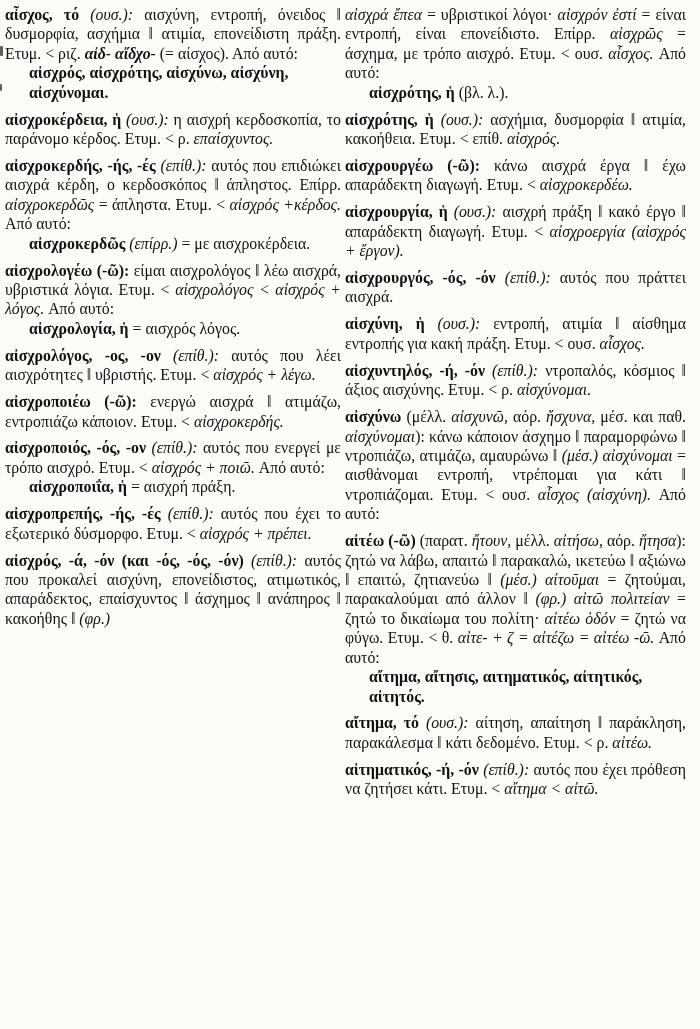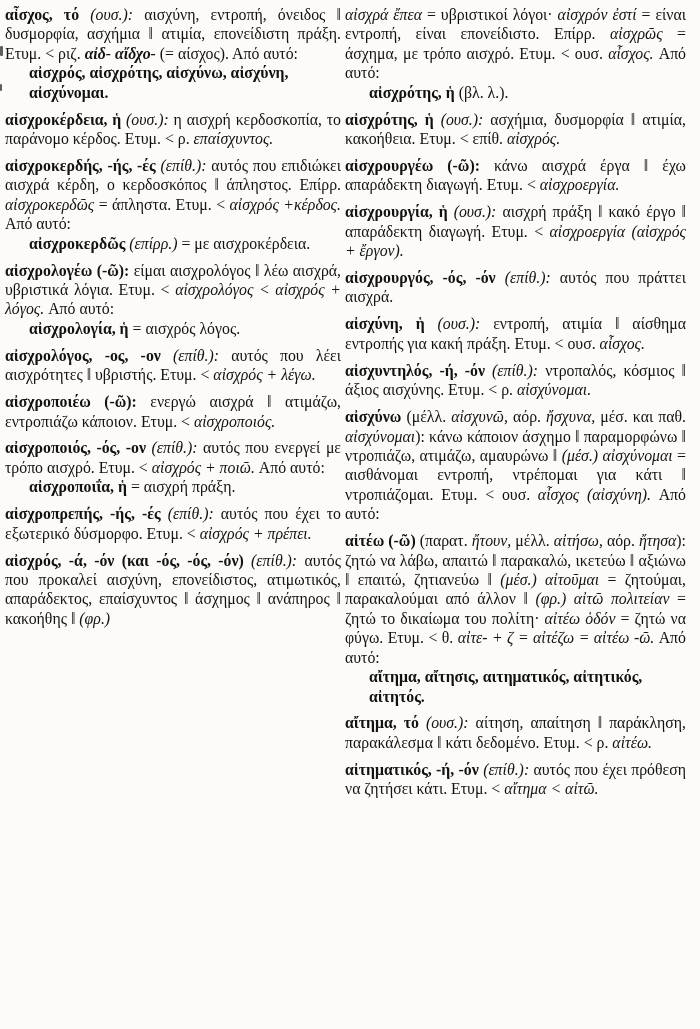--- a/index.html
+++ b/index.html
@@ -55,31 +55,31 @@
 <div class="page" style="background: rgb(252, 251, 247); color: rgb(18, 18, 18);">
   <div class="column left">
       <p class="entry"><span class="b">αἶσχος, τό </span><span class="i">(ουσ.): </span><span class="n">αισχύνη, εντροπή, όνειδος ‖ δυσμορφία, ασχήμια ‖ ατιμία, επονείδιστη πράξη. Ετυμ. &lt; ριζ. </span><span class="bi">αἰδ- αἴδχο- </span><span class="n">(= αίσχος). Από αυτό:</span></p>
       <p class="entry indent"><span class="b">αἰσχρός, αἰσχρότης, αἰσχύνω, αἰσχύνη, αἰσχύνομαι.</span></p>
       <p class="entry"><span class="b">αἰσχροκέρδεια, ἡ </span><span class="i">(ουσ.): </span><span class="n">η αισχρή κερδοσκοπία, το παράνομο κέρδος. Ετυμ. &lt; ρ. </span><span class="i">επαίσχυντος.</span></p>
       <p class="entry"><span class="b">αἰσχροκερδής, -ής, -ές </span><span class="i">(επίθ.): </span><span class="n">αυτός που επιδιώκει αισχρά κέρδη, ο κερδοσκόπος ‖ άπληστος. Επίρρ. </span><span class="i">αἰσχροκερδῶς </span><span class="n">= άπληστα. Ετυμ. &lt; </span><span class="i">αἰσχρός +κέρδος. </span><span class="n">Από αυτό:</span></p>
       <p class="entry indent"><span class="b">αἰσχροκερδῶς </span><span class="i">(επίρρ.) </span><span class="n">= με αισχροκέρδεια.</span></p>
       <p class="entry"><span class="b">αἰσχρολογέω (-ῶ): </span><span class="n">είμαι αισχρολόγος ‖ λέω αισχρά, υβριστικά λόγια. Ετυμ. &lt; </span><span class="i">αἰσχρολόγος &lt; αἰσχρός + λόγος. </span><span class="n">Από αυτό:</span></p>
       <p class="entry indent"><span class="b">αἰσχρολογία, ἡ </span><span class="n">= αισχρός λόγος.</span></p>
       <p class="entry"><span class="b">αἰσχρολόγος, -ος, -ον </span><span class="i">(επίθ.): </span><span class="n">αυτός που λέει αισχρότητες ‖ υβριστής. Ετυμ. &lt; </span><span class="i">αἰσχρός + λέγω.</span></p>
-      <p class="entry"><span class="b">αἰσχροποιέω (-ῶ): </span><span class="n">ενεργώ αισχρά ‖ ατιμάζω, εντροπιάζω κάποιον. Ετυμ. &lt; </span><span class="i">αἰσχροποιός.</span></p>
+      <p class="entry"><span class="b">αἰσχροποιέω (-ῶ): </span><span class="n">ενεργώ αισχρά ‖ ατιμάζω, εντροπιάζω κάποιον. Ετυμ. &lt; </span><span class="i">αἰσχροκερδής.</span></p>
       <p class="entry"><span class="b">αἰσχροποιός, -ός, -ον </span><span class="i">(επίθ.): </span><span class="n">αυτός που ενεργεί με τρόπο αισχρό. Ετυμ. &lt; </span><span class="i">αἰσχρός + ποιῶ. </span><span class="n">Από αυτό:</span></p>
       <p class="entry indent"><span class="b">αἰσχροποιΐα, ἡ </span><span class="n">= αισχρή πράξη.</span></p>
       <p class="entry"><span class="b">αἰσχροπρεπής, -ής, -ές </span><span class="i">(επίθ.): </span><span class="n">αυτός που έχει το εξωτερικό δύσμορφο. Ετυμ. &lt; </span><span class="i">αἰσχρός + πρέπει.</span></p>
       <p class="entry"><span class="b">αἰσχρός, -ά, -όν (και -ός, -ός, -όν) </span><span class="i">(επίθ.): </span><span class="n">αυτός που προκαλεί αισχύνη, επονείδιστος, ατιμωτικός, απαράδεκτος, επαίσχυντος ‖ άσχημος ‖ ανάπηρος ‖ κακοήθης ‖ </span><span class="i">(φρ.)</span></p>
     </div>
   <div class="column right">
       <p class="entry"><span class="i">αἰσχρά ἔπεα </span><span class="n">= υβριστικοί λόγοι· </span><span class="i">αἰσχρόν ἐστί </span><span class="n">= είναι εντροπή, είναι επονείδιστο. Επίρρ. </span><span class="i">αἰσχρῶς </span><span class="n">= άσχημα, με τρόπο αισχρό. Ετυμ. &lt; ουσ. </span><span class="i">αἶσχος. </span><span class="n">Από αυτό:</span></p>
       <p class="entry indent"><span class="b">αἰσχρότης, ἡ </span><span class="n">(βλ. λ.).</span></p>
       <p class="entry"><span class="b">αἰσχρότης, ἡ </span><span class="i">(ουσ.): </span><span class="n">ασχήμια, δυσμορφία ‖ ατιμία, κακοήθεια. Ετυμ. &lt; επίθ. </span><span class="i">αἰσχρός.</span></p>
-      <p class="entry"><span class="b">αἰσχρουργέω (-ῶ): </span><span class="n">κάνω αισχρά έργα ‖ έχω απαράδεκτη διαγωγή. Ετυμ. &lt; </span><span class="i">αἰσχροεργία.</span></p>
+      <p class="entry"><span class="b">αἰσχρουργέω (-ῶ): </span><span class="n">κάνω αισχρά έργα ‖ έχω απαράδεκτη διαγωγή. Ετυμ. &lt; </span><span class="i">αἰσχροκερδέω.</span></p>
       <p class="entry"><span class="b">αἰσχρουργία, ἡ </span><span class="i">(ουσ.): </span><span class="n">αισχρή πράξη ‖ κακό έργο ‖ απαράδεκτη διαγωγή. Ετυμ. &lt; </span><span class="i">αἰσχροεργία (αἰσχρός + ἔργον).</span></p>
       <p class="entry"><span class="b">αἰσχρουργός, -ός, -όν </span><span class="i">(επίθ.): </span><span class="n">αυτός που πράττει αισχρά.</span></p>
       <p class="entry"><span class="b">αἰσχύνη, ἡ </span><span class="i">(ουσ.): </span><span class="n">εντροπή, ατιμία ‖ αίσθημα εντροπής για κακή πράξη. Ετυμ. &lt; ουσ. </span><span class="i">αἶσχος.</span></p>
       <p class="entry"><span class="b">αἰσχυντηλός, -ή, -όν </span><span class="i">(επίθ.): </span><span class="n">ντροπαλός, κόσμιος ‖ άξιος αισχύνης. Ετυμ. &lt; ρ. </span><span class="i">αἰσχύνομαι.</span></p>
       <p class="entry"><span class="b">αἰσχύνω </span><span class="n">(μέλλ. </span><span class="i">αἰσχυνῶ, </span><span class="n">αόρ. </span><span class="i">ἤσχυνα, </span><span class="n">μέσ. και παθ. </span><span class="i">αἰσχύνομαι</span><span class="n">): κάνω κάποιον άσχημο ‖ παραμορφώνω ‖ ντροπιάζω, ατιμάζω, αμαυρώνω ‖ </span><span class="i">(μέσ.) αἰσχύνομαι </span><span class="n">= αισθάνομαι εντροπή, ντρέπομαι για κάτι ‖ ντροπιάζομαι. Ετυμ. &lt; ουσ. </span><span class="i">αἶσχος (αἰσχύνη). </span><span class="n">Από αυτό:</span></p>
       <p class="entry"><span class="b">αἰτέω (-ῶ) </span><span class="n">(παρατ. </span><span class="i">ἤτουν, </span><span class="n">μέλλ. </span><span class="i">αἰτήσω, </span><span class="n">αόρ. </span><span class="i">ἤτησα</span><span class="n">): ζητώ να λάβω, απαιτώ ‖ παρακαλώ, ικετεύω ‖ αξιώνω ‖ επαιτώ, ζητιανεύω ‖ </span><span class="i">(μέσ.) αἰτοῦμαι </span><span class="n">= ζητούμαι, παρακαλούμαι από άλλον ‖ </span><span class="i">(φρ.) αἰτῶ πολιτείαν </span><span class="n">= ζητώ το δικαίωμα του πολίτη· </span><span class="i">αἰτέω ὁδόν </span><span class="n">= ζητώ να φύγω. Ετυμ. &lt; θ. </span><span class="i">αἰτε- + ζ = αἰτέζω = αἰτέω -ῶ. </span><span class="n">Από αυτό:</span></p>
       <p class="entry indent"><span class="b">αἴτημα, αἴτησις, αιτηματικός, αἰτητικός, αἰτητός.</span></p>
       <p class="entry"><span class="b">αἴτημα, τό </span><span class="i">(ουσ.): </span><span class="n">αίτηση, απαίτηση ‖ παράκληση, παρακάλεσμα ‖ κάτι δεδομένο. Ετυμ. &lt; ρ. </span><span class="i">αἰτέω.</span></p>
       <p class="entry"><span class="b">αἰτηματικός, -ή, -όν </span><span class="i">(επίθ.): </span><span class="n">αυτός που έχει πρόθεση να ζητήσει κάτι. Ετυμ. &lt; </span><span class="i">αἴτημα &lt; αἰτῶ.</span></p>
     </div>

